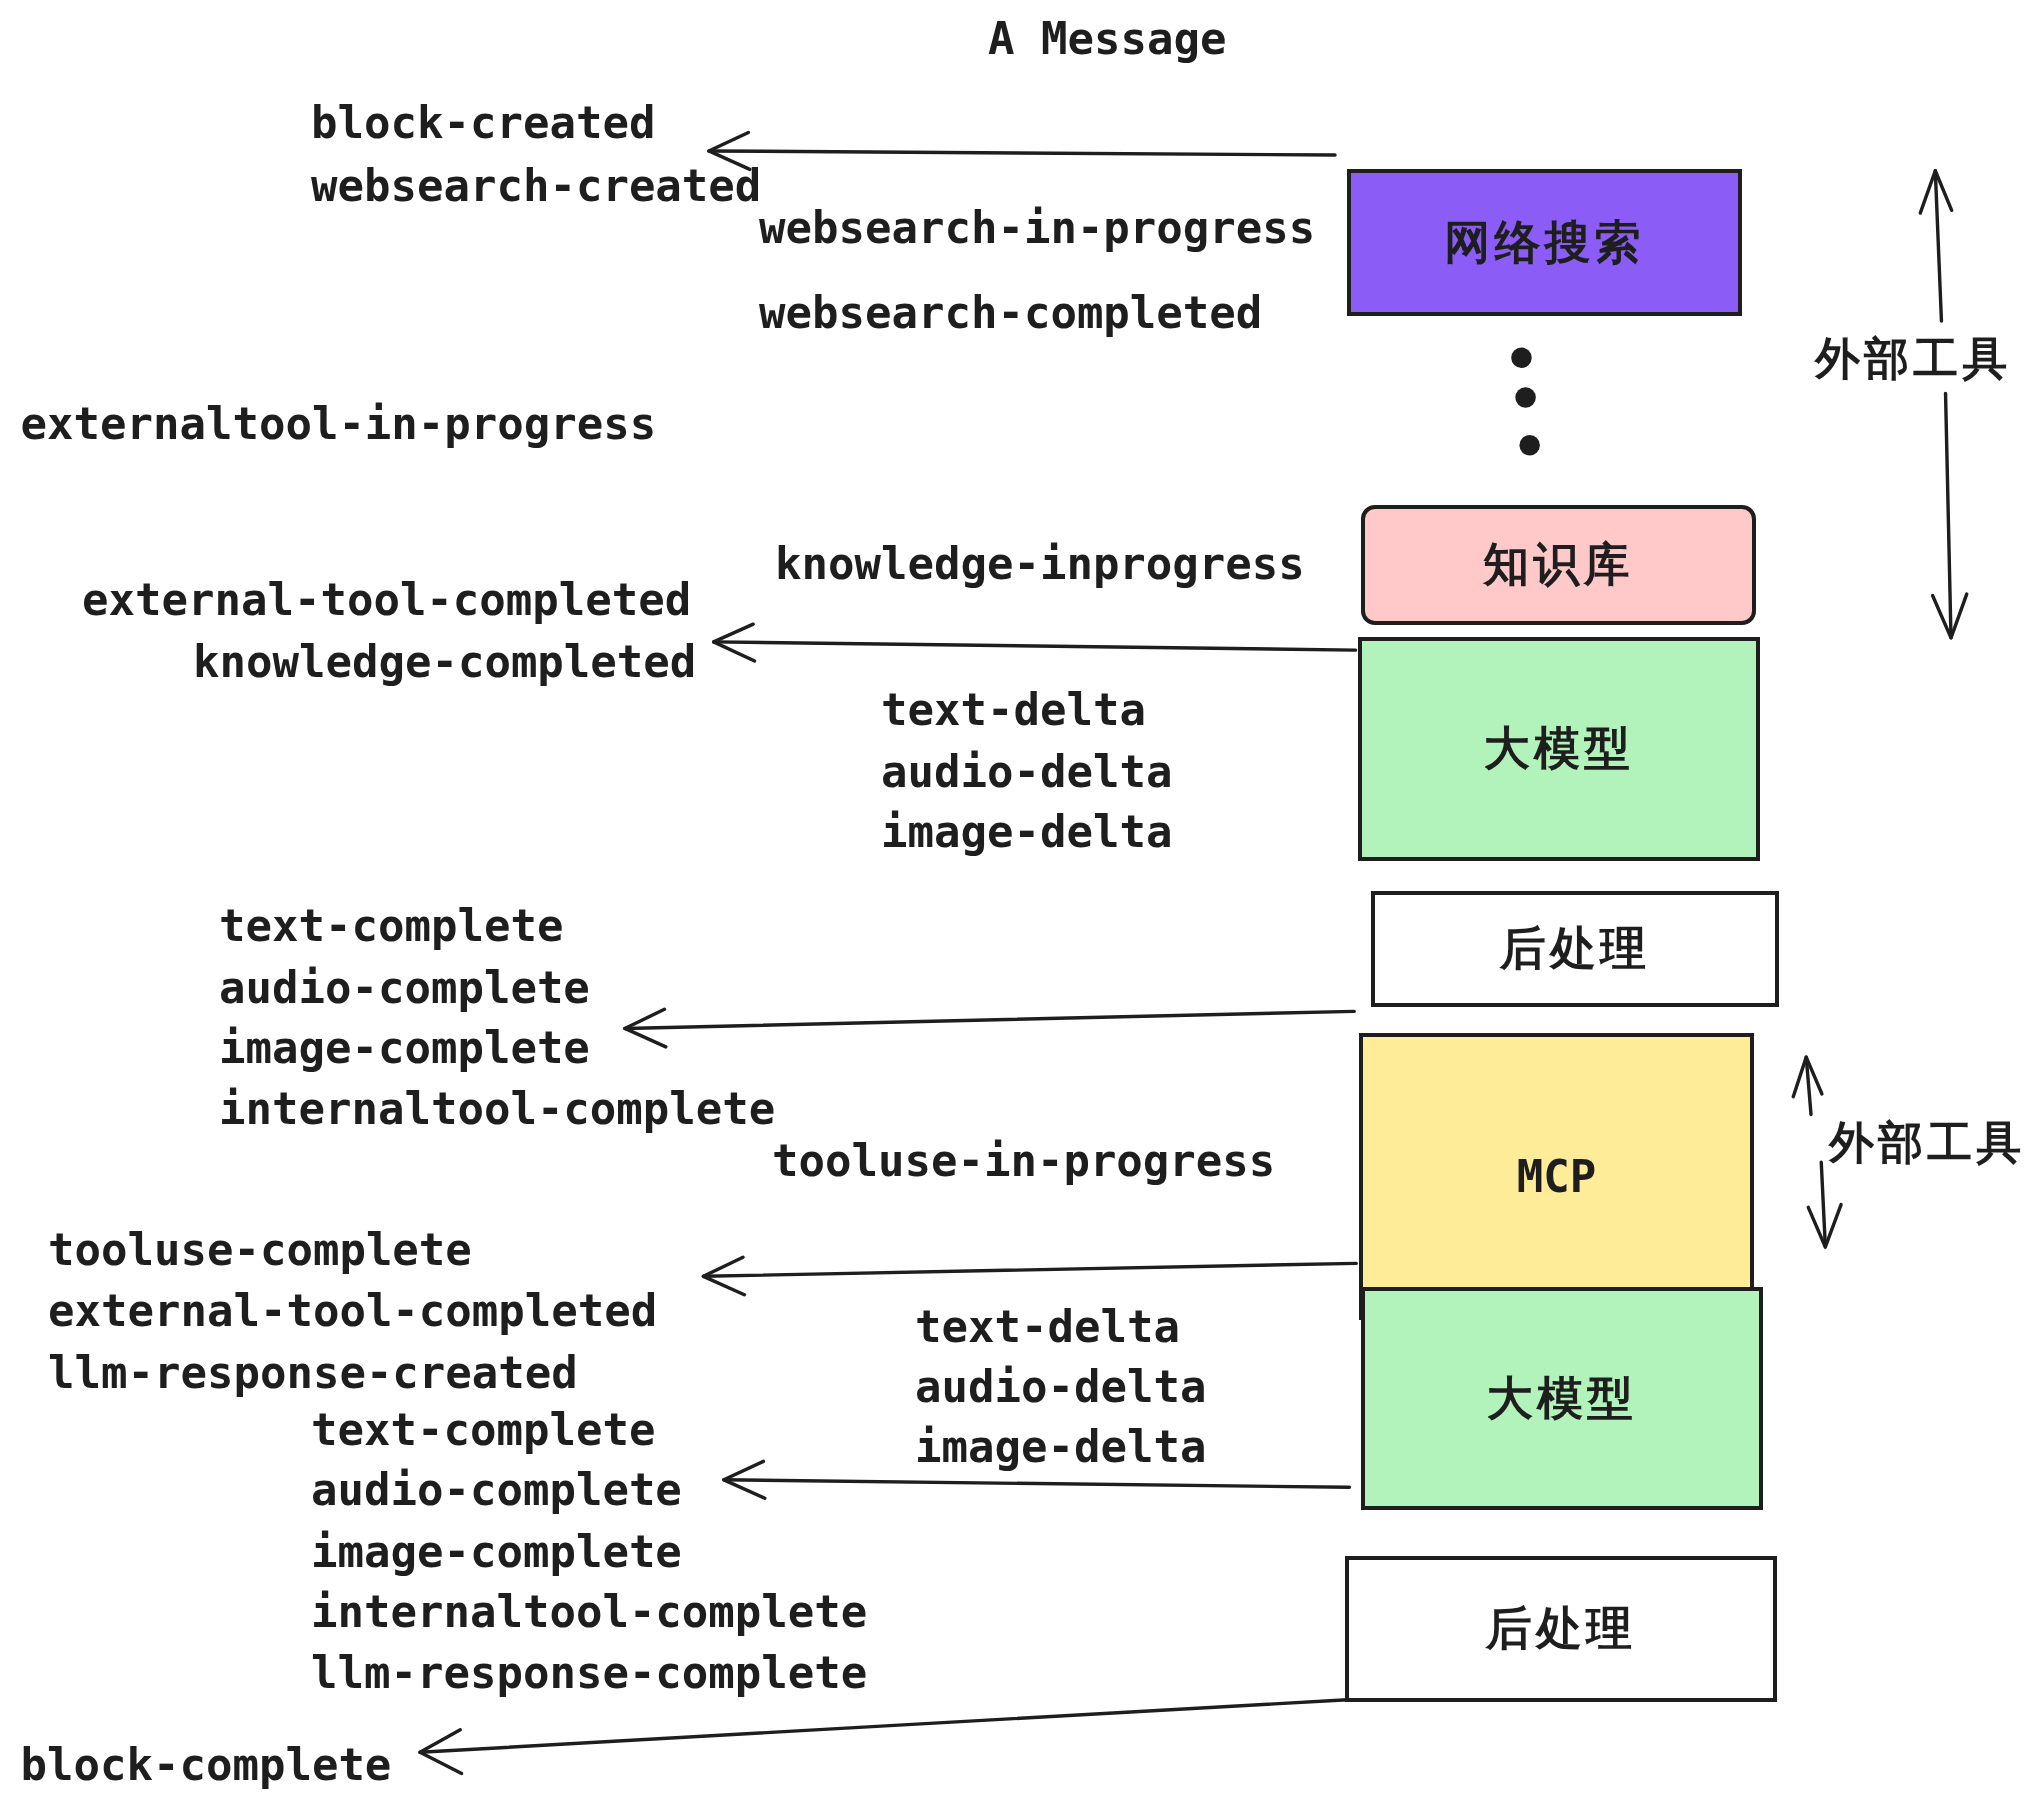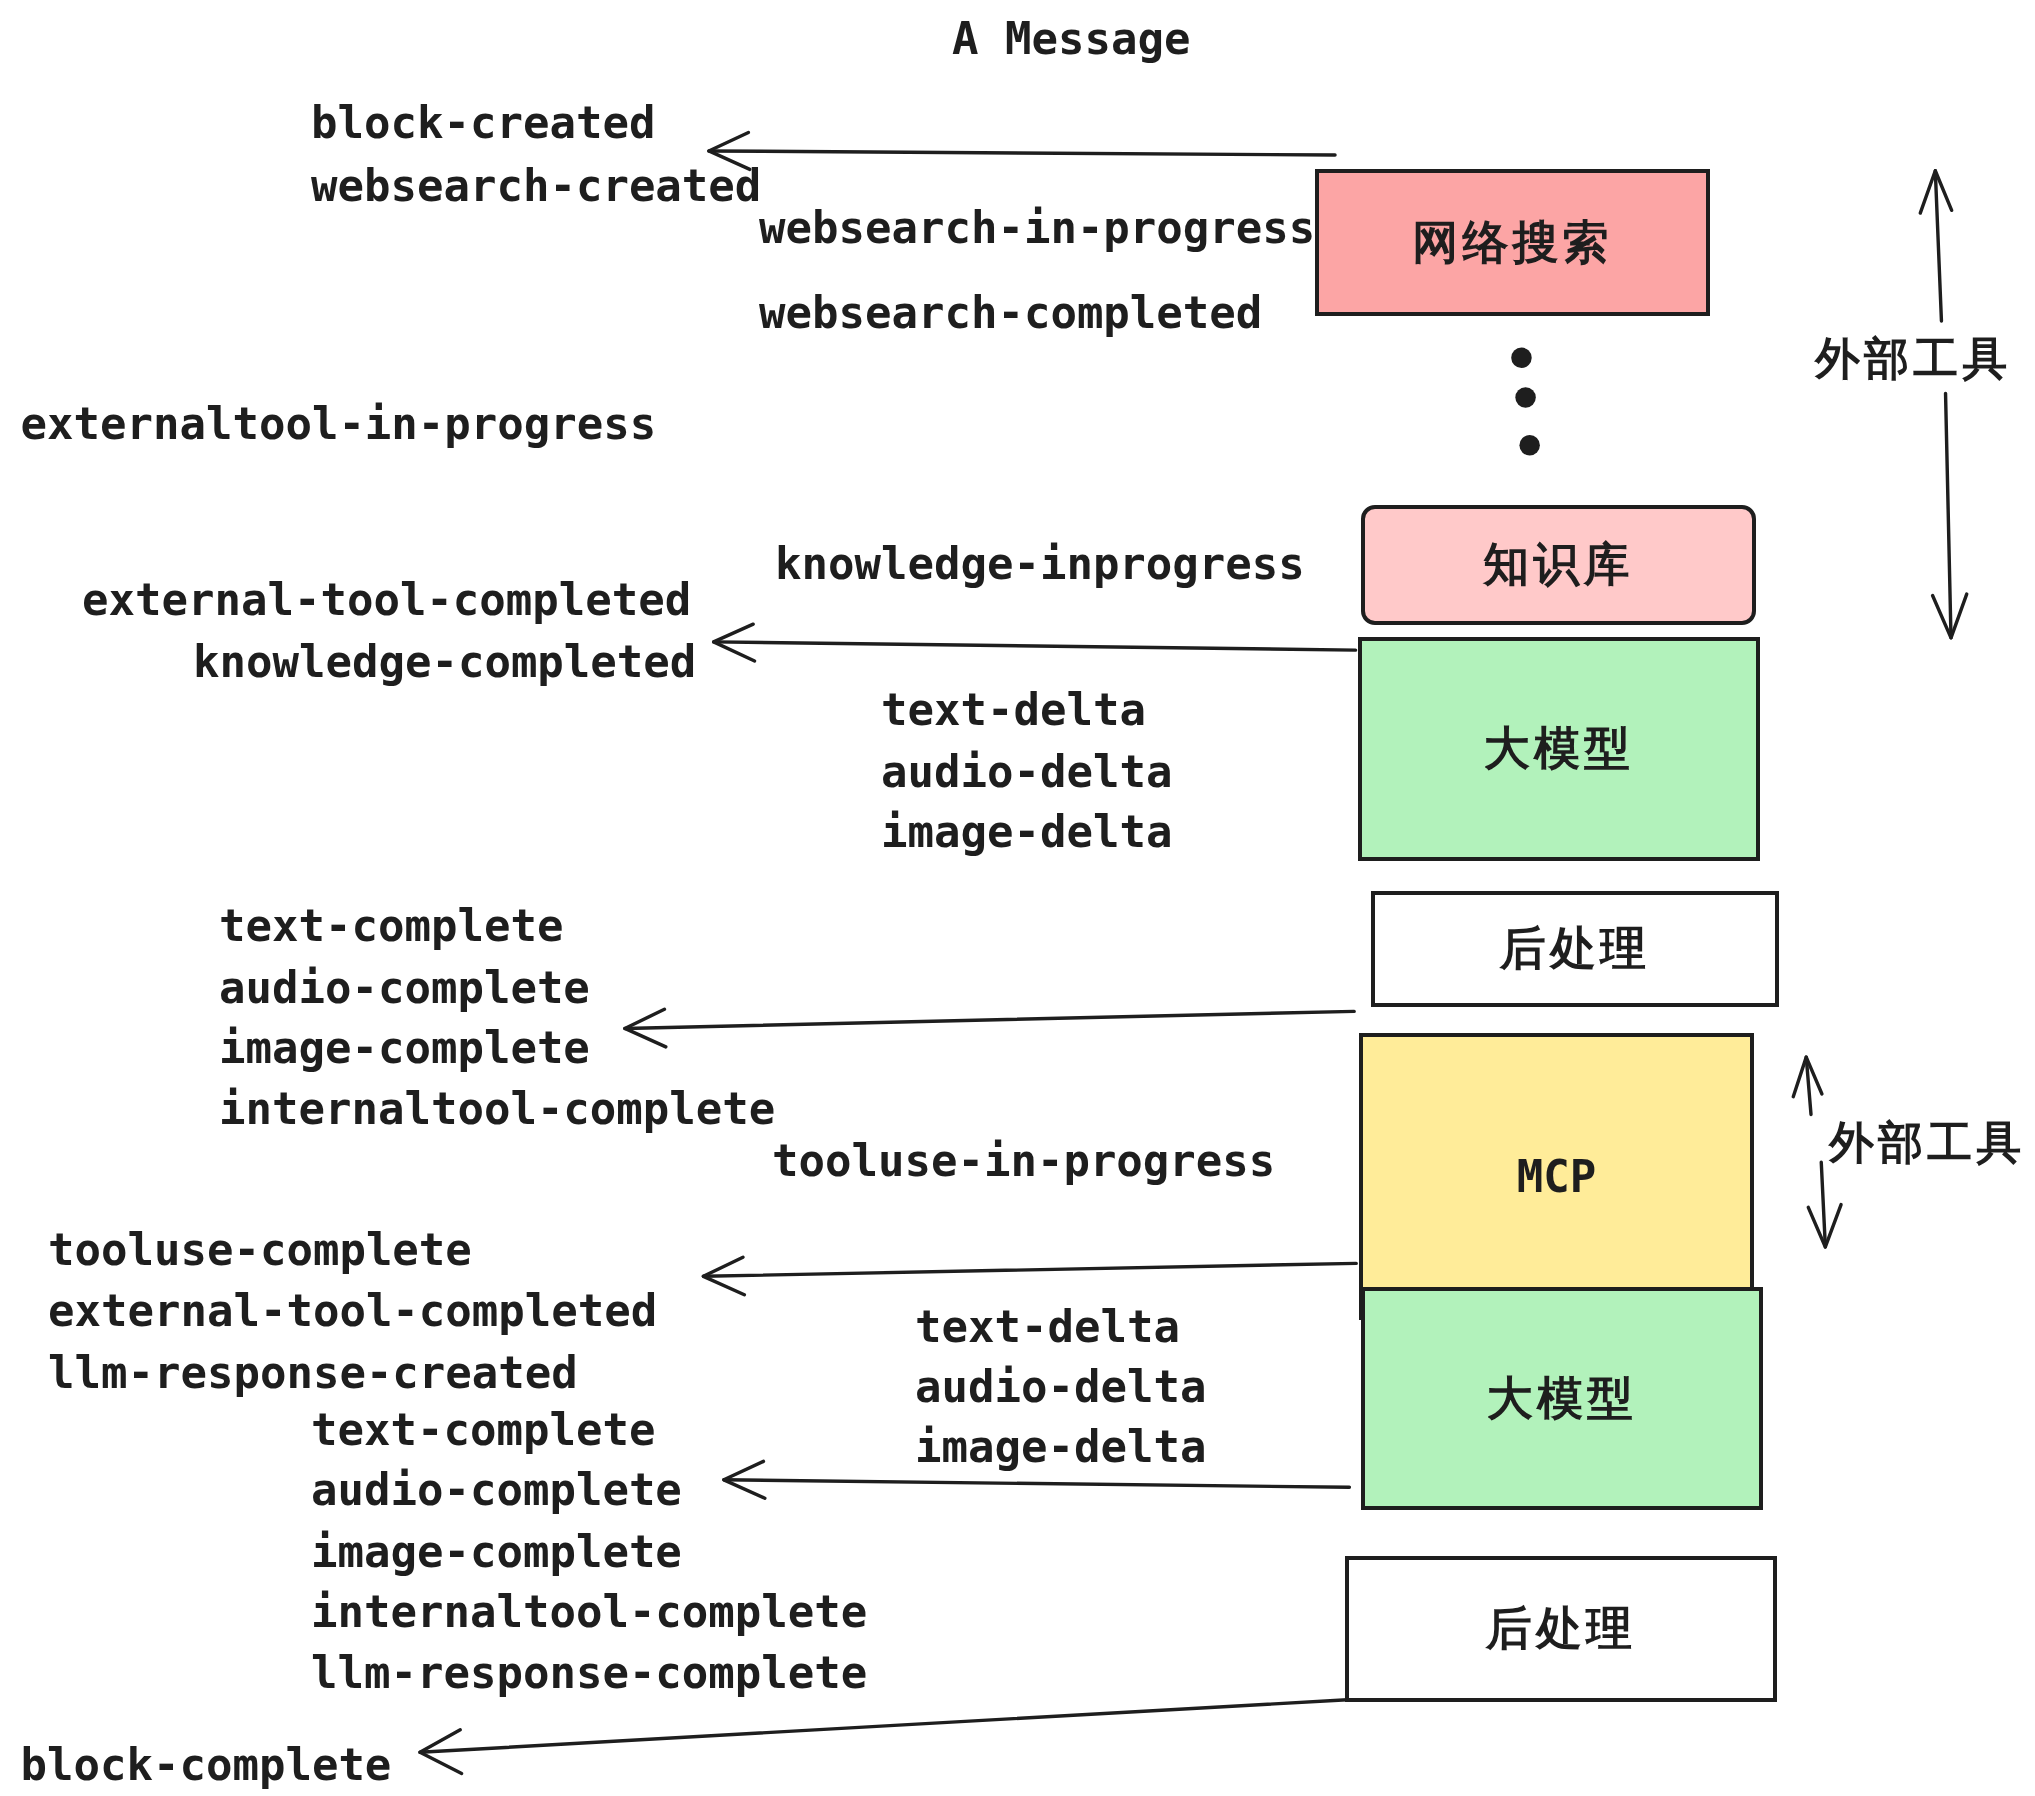--- a/index.html
+++ b/index.html
@@ -99,21 +99,21 @@
       <polyline points="2648,1768 2673,1826 2696,1764"></polyline>
     </g>
 
     <g>
       <circle cx="2228" cy="524" r="15"></circle>
       <circle cx="2234" cy="582" r="15"></circle>
       <circle cx="2240" cy="652" r="15"></circle>
     </g>
   </svg>
 
-  <div class="lbl" style="left:952px;top:17px;">A Message</div>
+  <div class="lbl" style="left:988px;top:17px;">A Message</div>
 
   <div class="lbl" style="left:311px;top:101px;">block-created</div>
   <div class="lbl" style="left:311px;top:164px;">websearch-created</div>
   <div class="lbl" style="left:759px;top:291px;">websearch-completed</div>
   <div class="lbl" style="left:759px;top:206px;">websearch-in-progress</div>
   <div class="lbl" style="left:20.5px;top:402px;">externaltool-in-progress</div>
   <div class="lbl" style="left:775px;top:542px;">knowledge-inprogress</div>
   <div class="lbl" style="left:82px;top:578px;">external-tool-completed</div>
   <div class="lbl" style="left:193px;top:640px;">knowledge-completed</div>
 
@@ -137,21 +137,21 @@
   <div class="lbl" style="left:915px;top:1425px;">image-delta</div>
 
   <div class="lbl" style="left:311px;top:1408px;">text-complete</div>
   <div class="lbl" style="left:311px;top:1468px;">audio-complete</div>
   <div class="lbl" style="left:311px;top:1530px;">image-complete</div>
   <div class="lbl" style="left:311px;top:1590px;">internaltool-complete</div>
   <div class="lbl" style="left:311px;top:1651px;">llm-response-complete</div>
 
   <div class="lbl" style="left:20.5px;top:1743px;">block-complete</div>
 
-  <div class="box" style="left: 1315px; top: 169px; width: 395px; height: 147px; background-color: #fca5a5;">
+  <div class="box" style="left: 1347px; top: 169px; width: 395px; height: 147px; background-color: #8b5cf6;">
     <span class="box-label">网络搜索</span>
   </div>
 
   <div class="box" style="left: 1361px; top: 505px; width: 395px; height: 120px; background-color: rgb(255, 201, 201); border-radius: 14px;">
     <span class="box-label">知识库</span>
   </div>
 
   <div class="box" style="left: 1358px; top: 637px; width: 402px; height: 224px; background-color: rgb(178, 242, 187);">
     <span class="box-label">大模型</span>
   </div>

